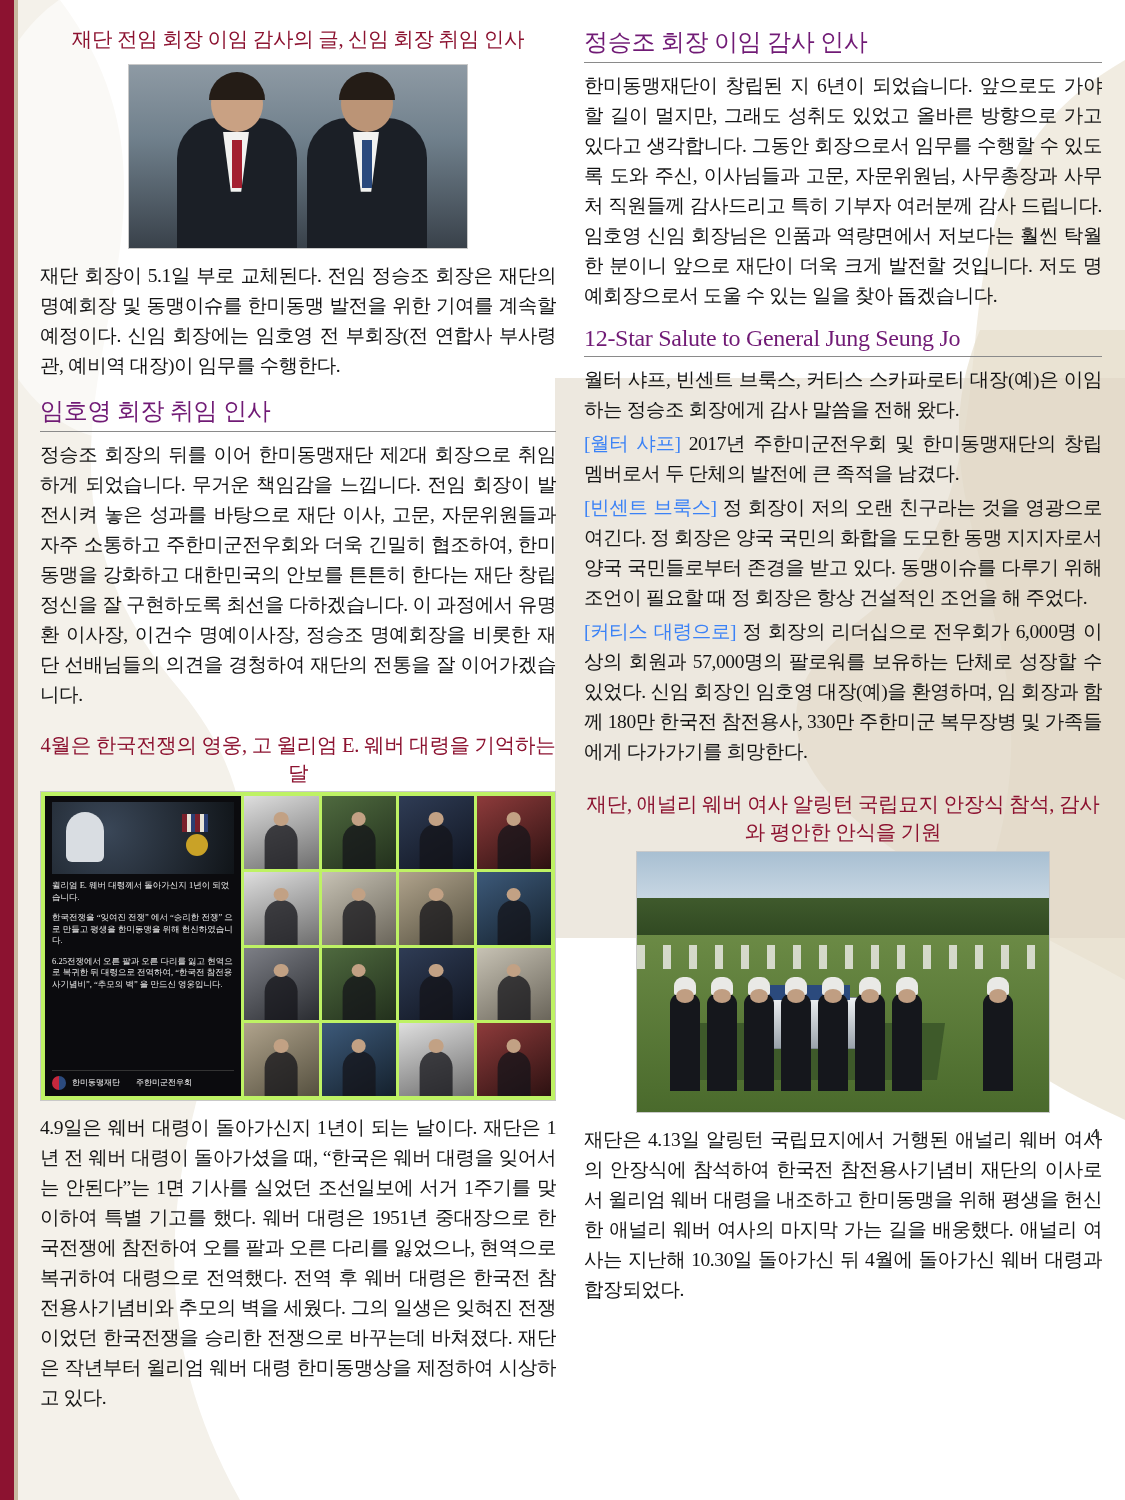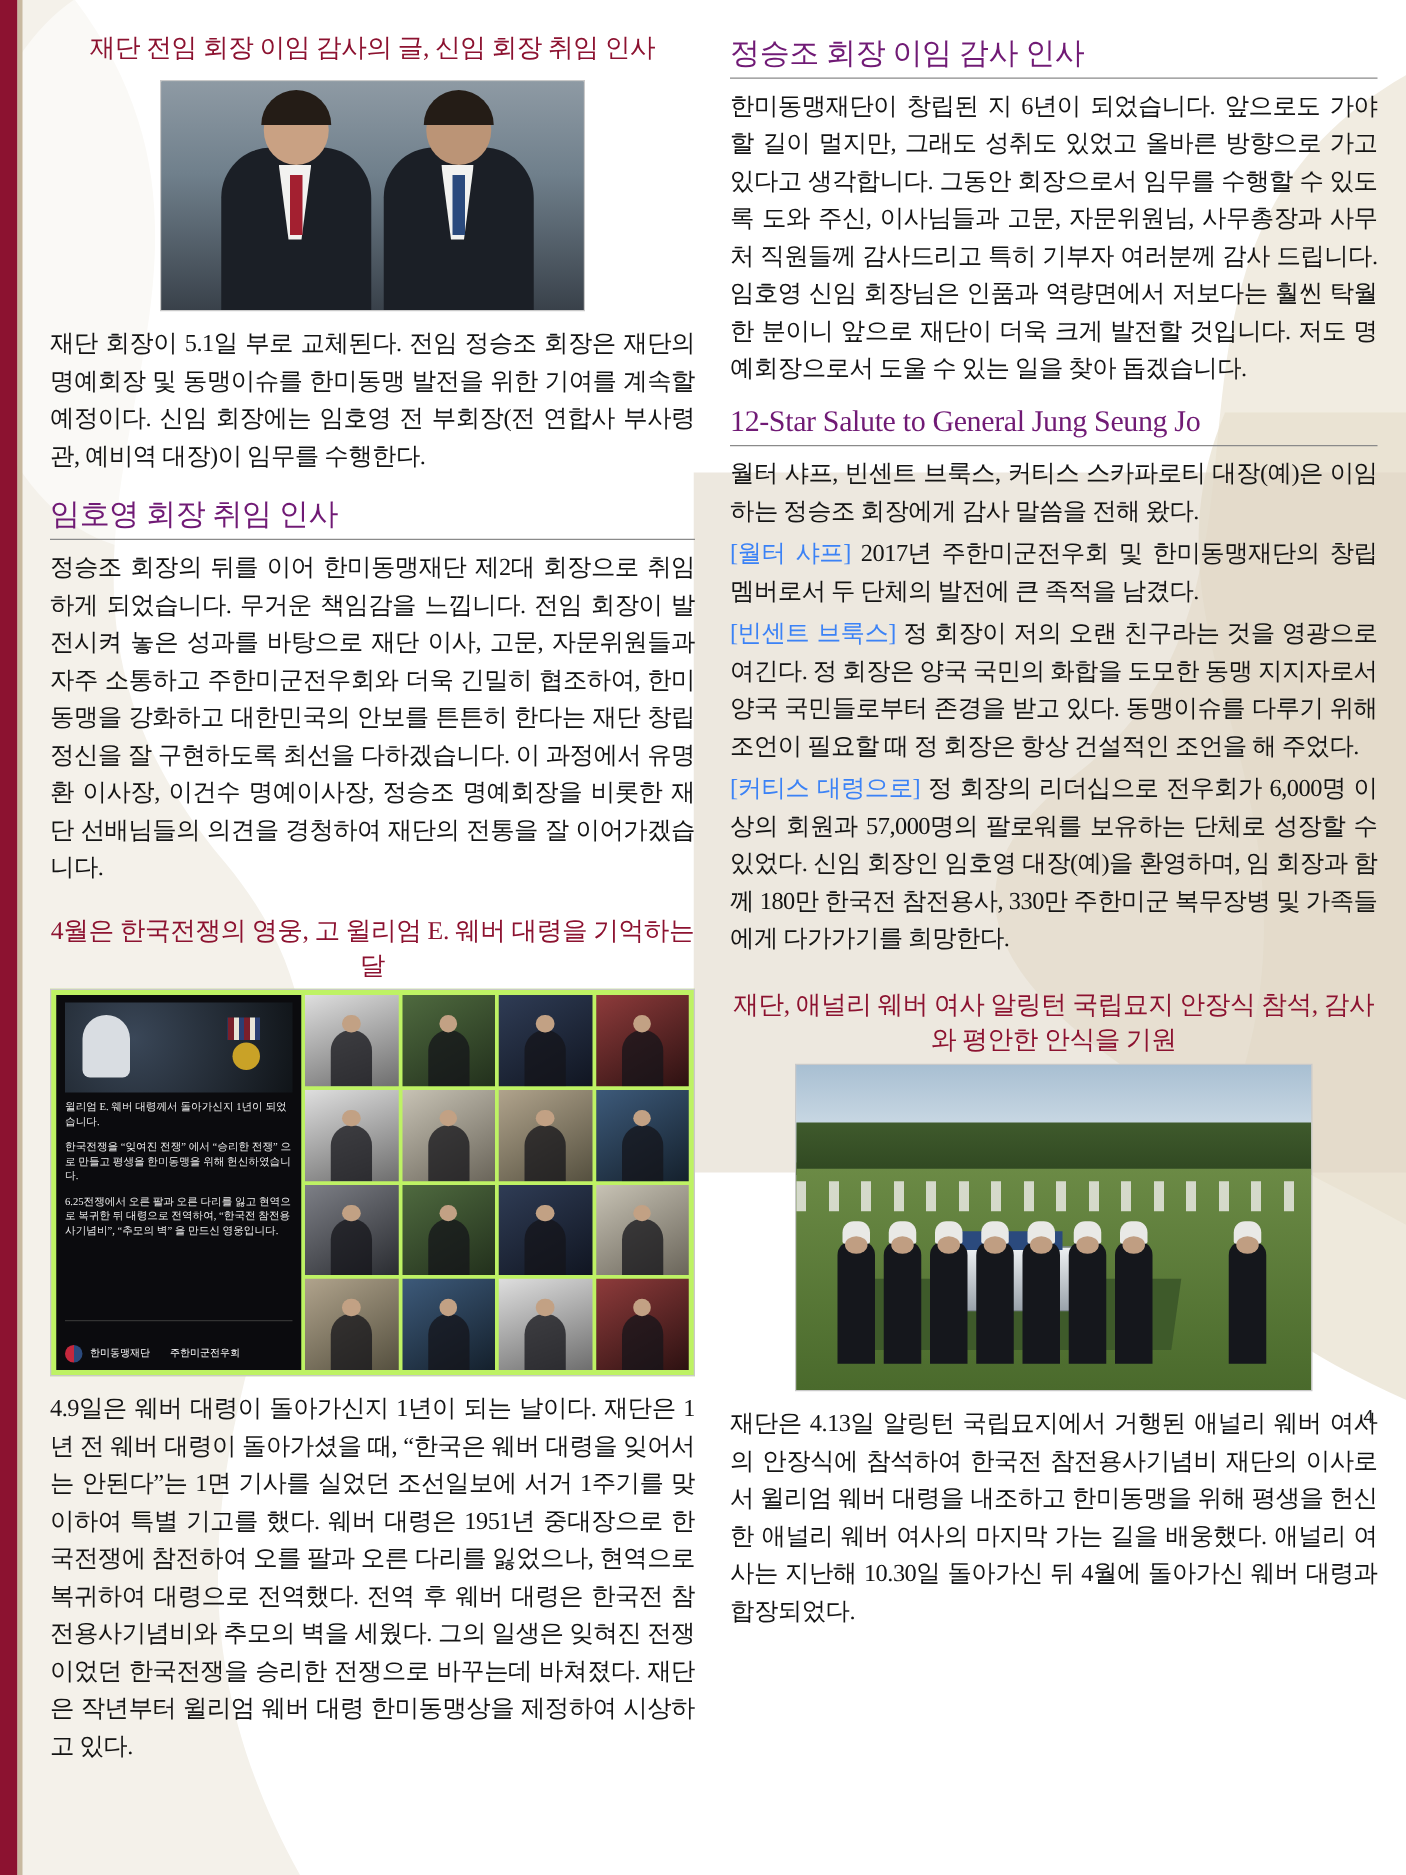--- a/index.html
+++ b/index.html
@@ -142,21 +142,21 @@
   .collage-left .hero .medal .ribbon {
     width:26px; height:18px;
     background: repeating-linear-gradient(90deg,#7a1f2b 0 5px,#e8e4d8 5px 9px,#2b3f74 9px 13px);
   }
   .collage-left .hero .medal .disc {
     width:22px;height:22px;border-radius:50%;background:#c9a227;margin:2px auto 0;
   }
   .collage-left .txt { margin-bottom: 9px; color:#efefef; }
   .collage-left .footer {
     margin-top:auto; display:flex; align-items:center; gap:6px;
-    border-top:1px solid #333; padding-top:19px; font-size:8px;
+    border-top:1px solid #333; padding-top:5px; font-size:8px;
   }
   .collage-left .footer .logo {
     width:14px;height:14px;border-radius:50%;
     background:linear-gradient(90deg,#c5283d 50%,#2b4a7d 50%);
   }
   .collage-right {
     flex:1; display:grid; gap:3px;
     grid-template-columns: repeat(4, 1fr);
     grid-template-rows: repeat(4, 1fr);
   }

